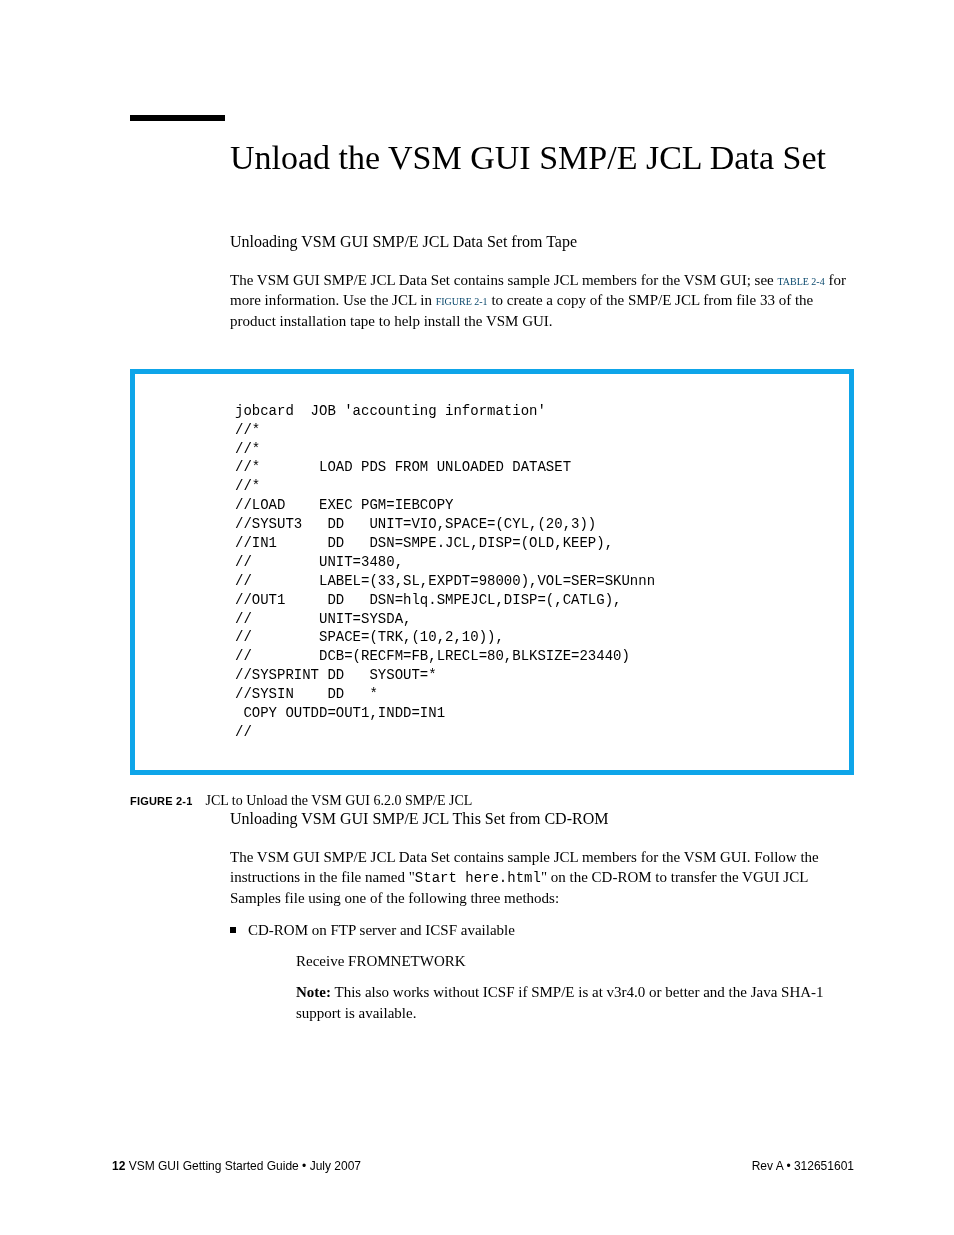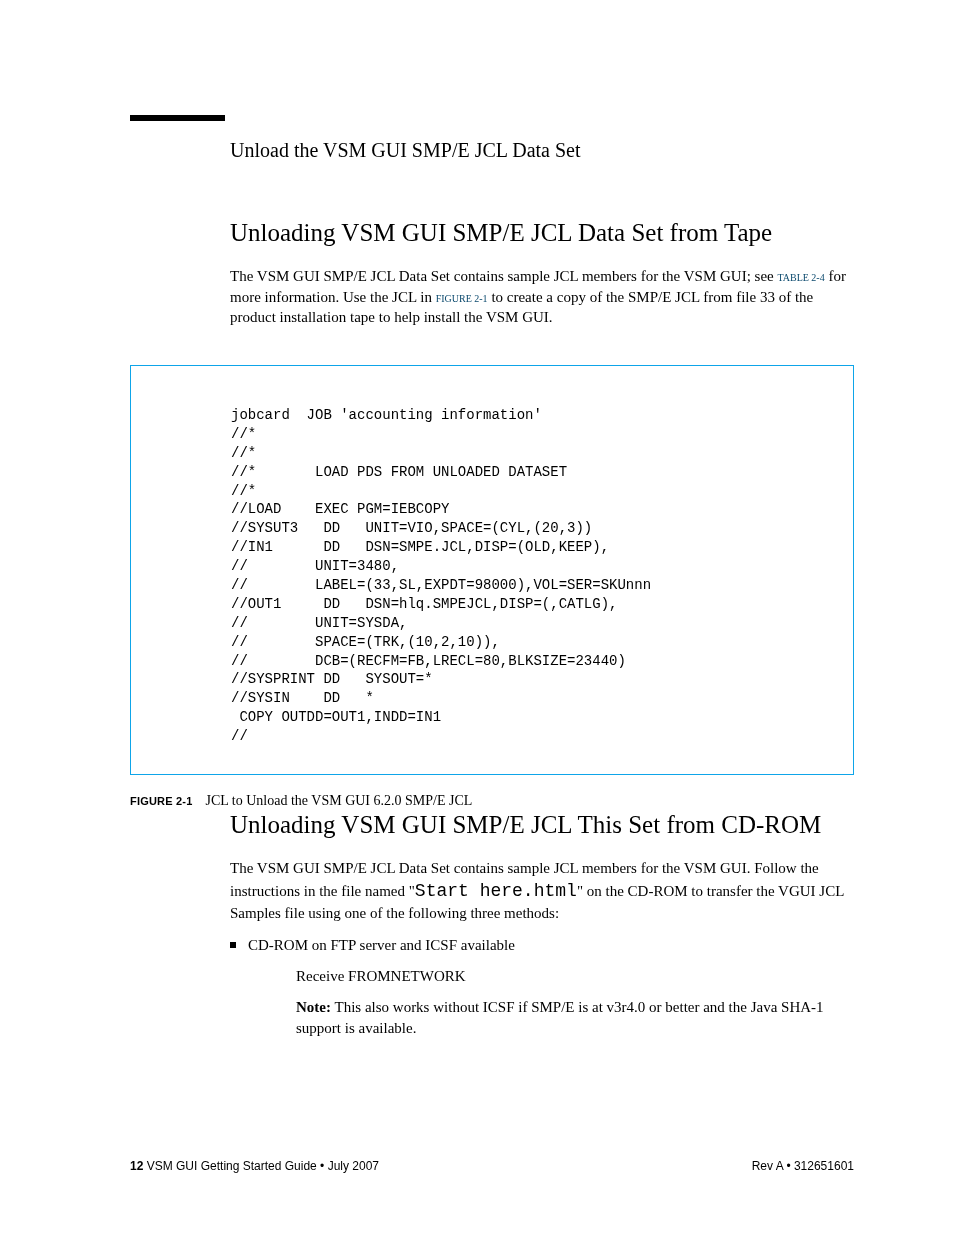--- a/index.html
+++ b/index.html
@@ -19,52 +19,52 @@
   }
   .top-rule {
     border-top: 6px solid #000;
     width: 95px;
     margin: 0 0 18px 0;
   }
   .content {
     margin-left: 100px;
   }
   h1.main-title {
-    font-size: 20px;
+    font-size: 34px;
     font-weight: normal;
     margin: 0 0 55px 0;
     letter-spacing: 0px;
   }
   h2.sub-title {
-    font-size: 25px;
+    font-size: 16px;
     font-weight: normal;
     margin: 0 0 18px 0;
     line-height: 1.25;
   }
   p.body-text {
     font-size: 15px;
     line-height: 1.35;
     margin: 0 0 12px 0;
   }
   .xref {
     color: #0c4a6e;
     font-size: 10px;
   }
   .code {
     font-family: "Courier New", Courier, monospace;
-    font-size: 18px;
+    font-size: 14px;
   }
   .code-box-wrap {
     margin-left: -100px;
     margin-top: 38px;
     margin-bottom: 18px;
   }
   .code-box {
-    border: 1px solid #0ea5e9;
-    padding: 40px 20px 28px 100px;
+    border: 5px solid #0ea5e9;
+    padding: 28px 20px 28px 100px;
     box-sizing: border-box;
   }
   pre.code-block {
     font-family: "Courier New", Courier, monospace;
     font-size: 14px;
     line-height: 1.35;
     white-space: pre;
     margin: 0;
   }
   .figure-caption {
@@ -105,21 +105,21 @@
   .indent-sub {
     margin-left: 48px;
     font-size: 15px;
     line-height: 1.4;
     margin-top: 10px;
     margin-bottom: 10px;
   }
   .footer {
     position: absolute;
     bottom: 62px;
-    left: 130px;
+    left: 112px;
     right: 100px;
     font-family: Helvetica, Arial, sans-serif;
     font-size: 12px;
     display: flex;
     justify-content: space-between;
   }
   .footer .page-num {
     font-weight: bold;
   }
 </style>

